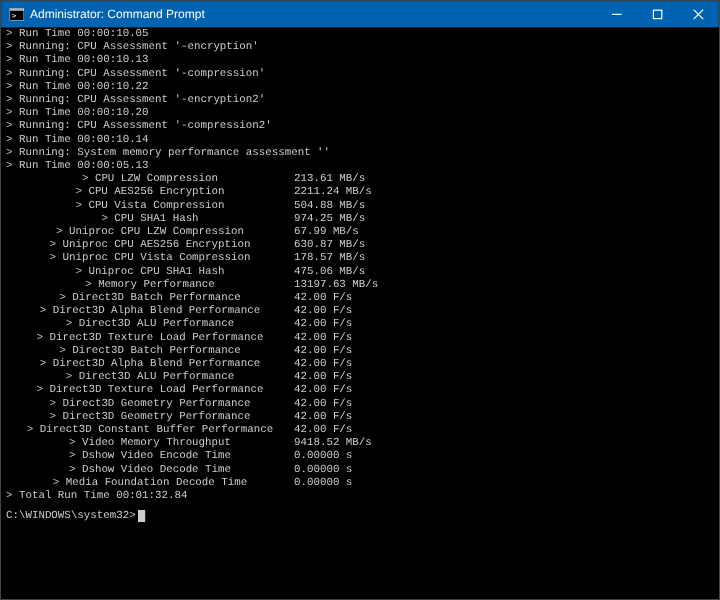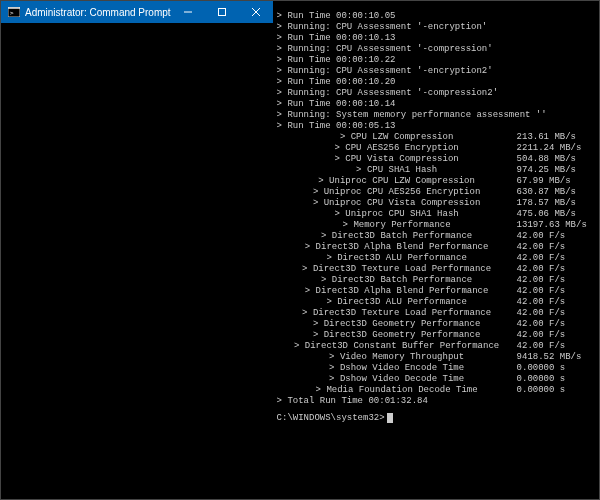--- a/index.html
+++ b/index.html
@@ -8,21 +8,21 @@
     font-family: Consolas, 'Courier New', monospace;
     width: 600px;
     height: 500px;
     overflow: hidden;
   }
   .window {
     width: 600px;
     height: 500px;
     background: #000;
     display: flex;
-    flex-direction: row;
+    flex-direction: column;
     border: 1px solid #444;
   }
   .titlebar {
     height: 22px;
     background: #0063b1;
     color: #fff;
     display: flex;
     align-items: center;
     font-family: 'Segoe UI', Tahoma, sans-serif;
     font-size: 10px;
@@ -53,21 +53,21 @@
     justify-content: center;
     color: #fff;
     font-size: 10px;
   }
   .terminal {
     flex: 1;
     background: #000;
     color: #ccc;
     font-size: 9px;
     line-height: 11px;
-    padding: 10px 4px;
+    padding: 0 4px;
     overflow: hidden;
     white-space: pre;
   }
   .line { display: block; }
   .line.result { display: flex; }
   .line.result .lbl { min-width: 240px; text-align: center; }
   .prompt-line { margin-top: 6px; }
   .cursor {
     display: inline-block;
     width: 6px;

